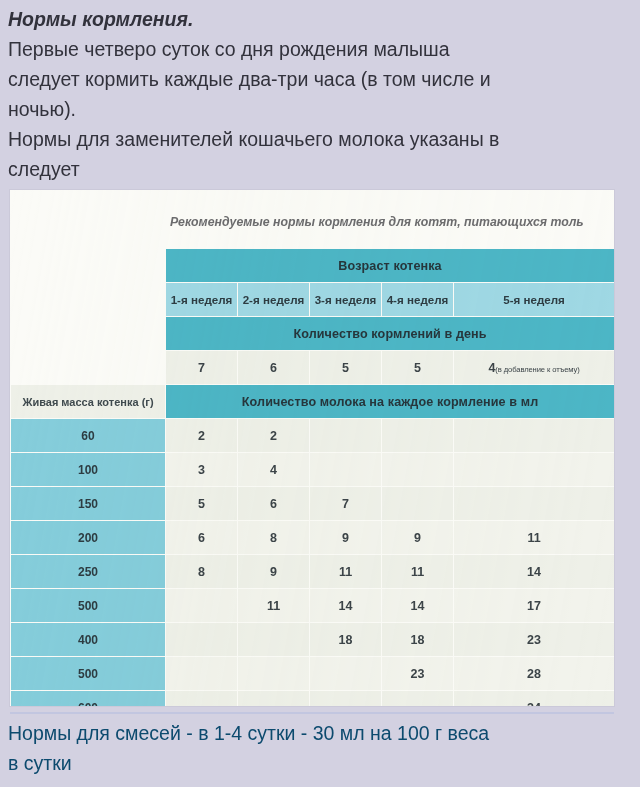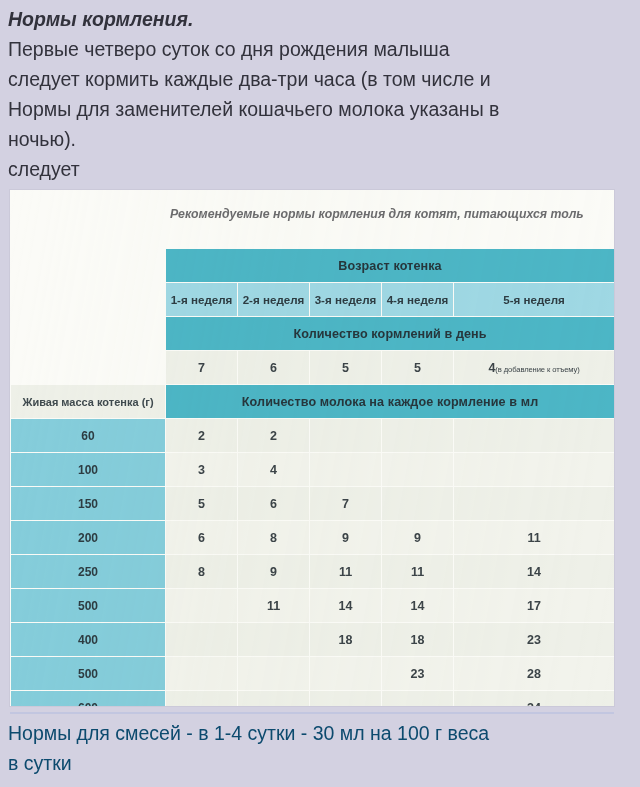--- a/index.html
+++ b/index.html
@@ -57,21 +57,21 @@
     inset: 0;
     pointer-events: none;
     background:
       linear-gradient(100deg, rgba(255,255,255,0.5) 0%, rgba(238,240,232,0.25) 40%, rgba(255,255,255,0.45) 100%);
     mix-blend-mode: multiply;
     opacity: .45;
   }
 
   .caption {
     position: absolute;
-    left: 0; top: 8px;
+    left: 0; top: 16px;
     width: 604px;
     height: 58px;
     box-sizing: border-box;
     padding: 7px 0 0 160px;
     color: #6c6c6e;
     font-size: 12.3px;
     font-style: italic;
     font-weight: bold;
     line-height: 19px;
     white-space: nowrap;
@@ -156,22 +156,22 @@
 </style>
 </head>
 <body>
 
 <div class="page">
 
   <div class="article-text">
     <span class="lead">Нормы кормления.</span>
     <span class="para">Первые четверо суток со дня рождения малыша</span>
     <span class="para">следует кормить каждые два-три часа (в том числе и</span>
+    <span class="para">ночью).</span>
     <span class="para">Нормы для заменителей кошачьего молока указаны в</span>
-    <span class="para">ночью).</span>
     <span class="para">следует</span>
   </div>
 
   <div class="figure">
 
     <div class="caption">
       <span class="c1">Рекомендуемые нормы кормления для котят, питающихся толь</span>
     </div>
 
     <table class="tbl">

